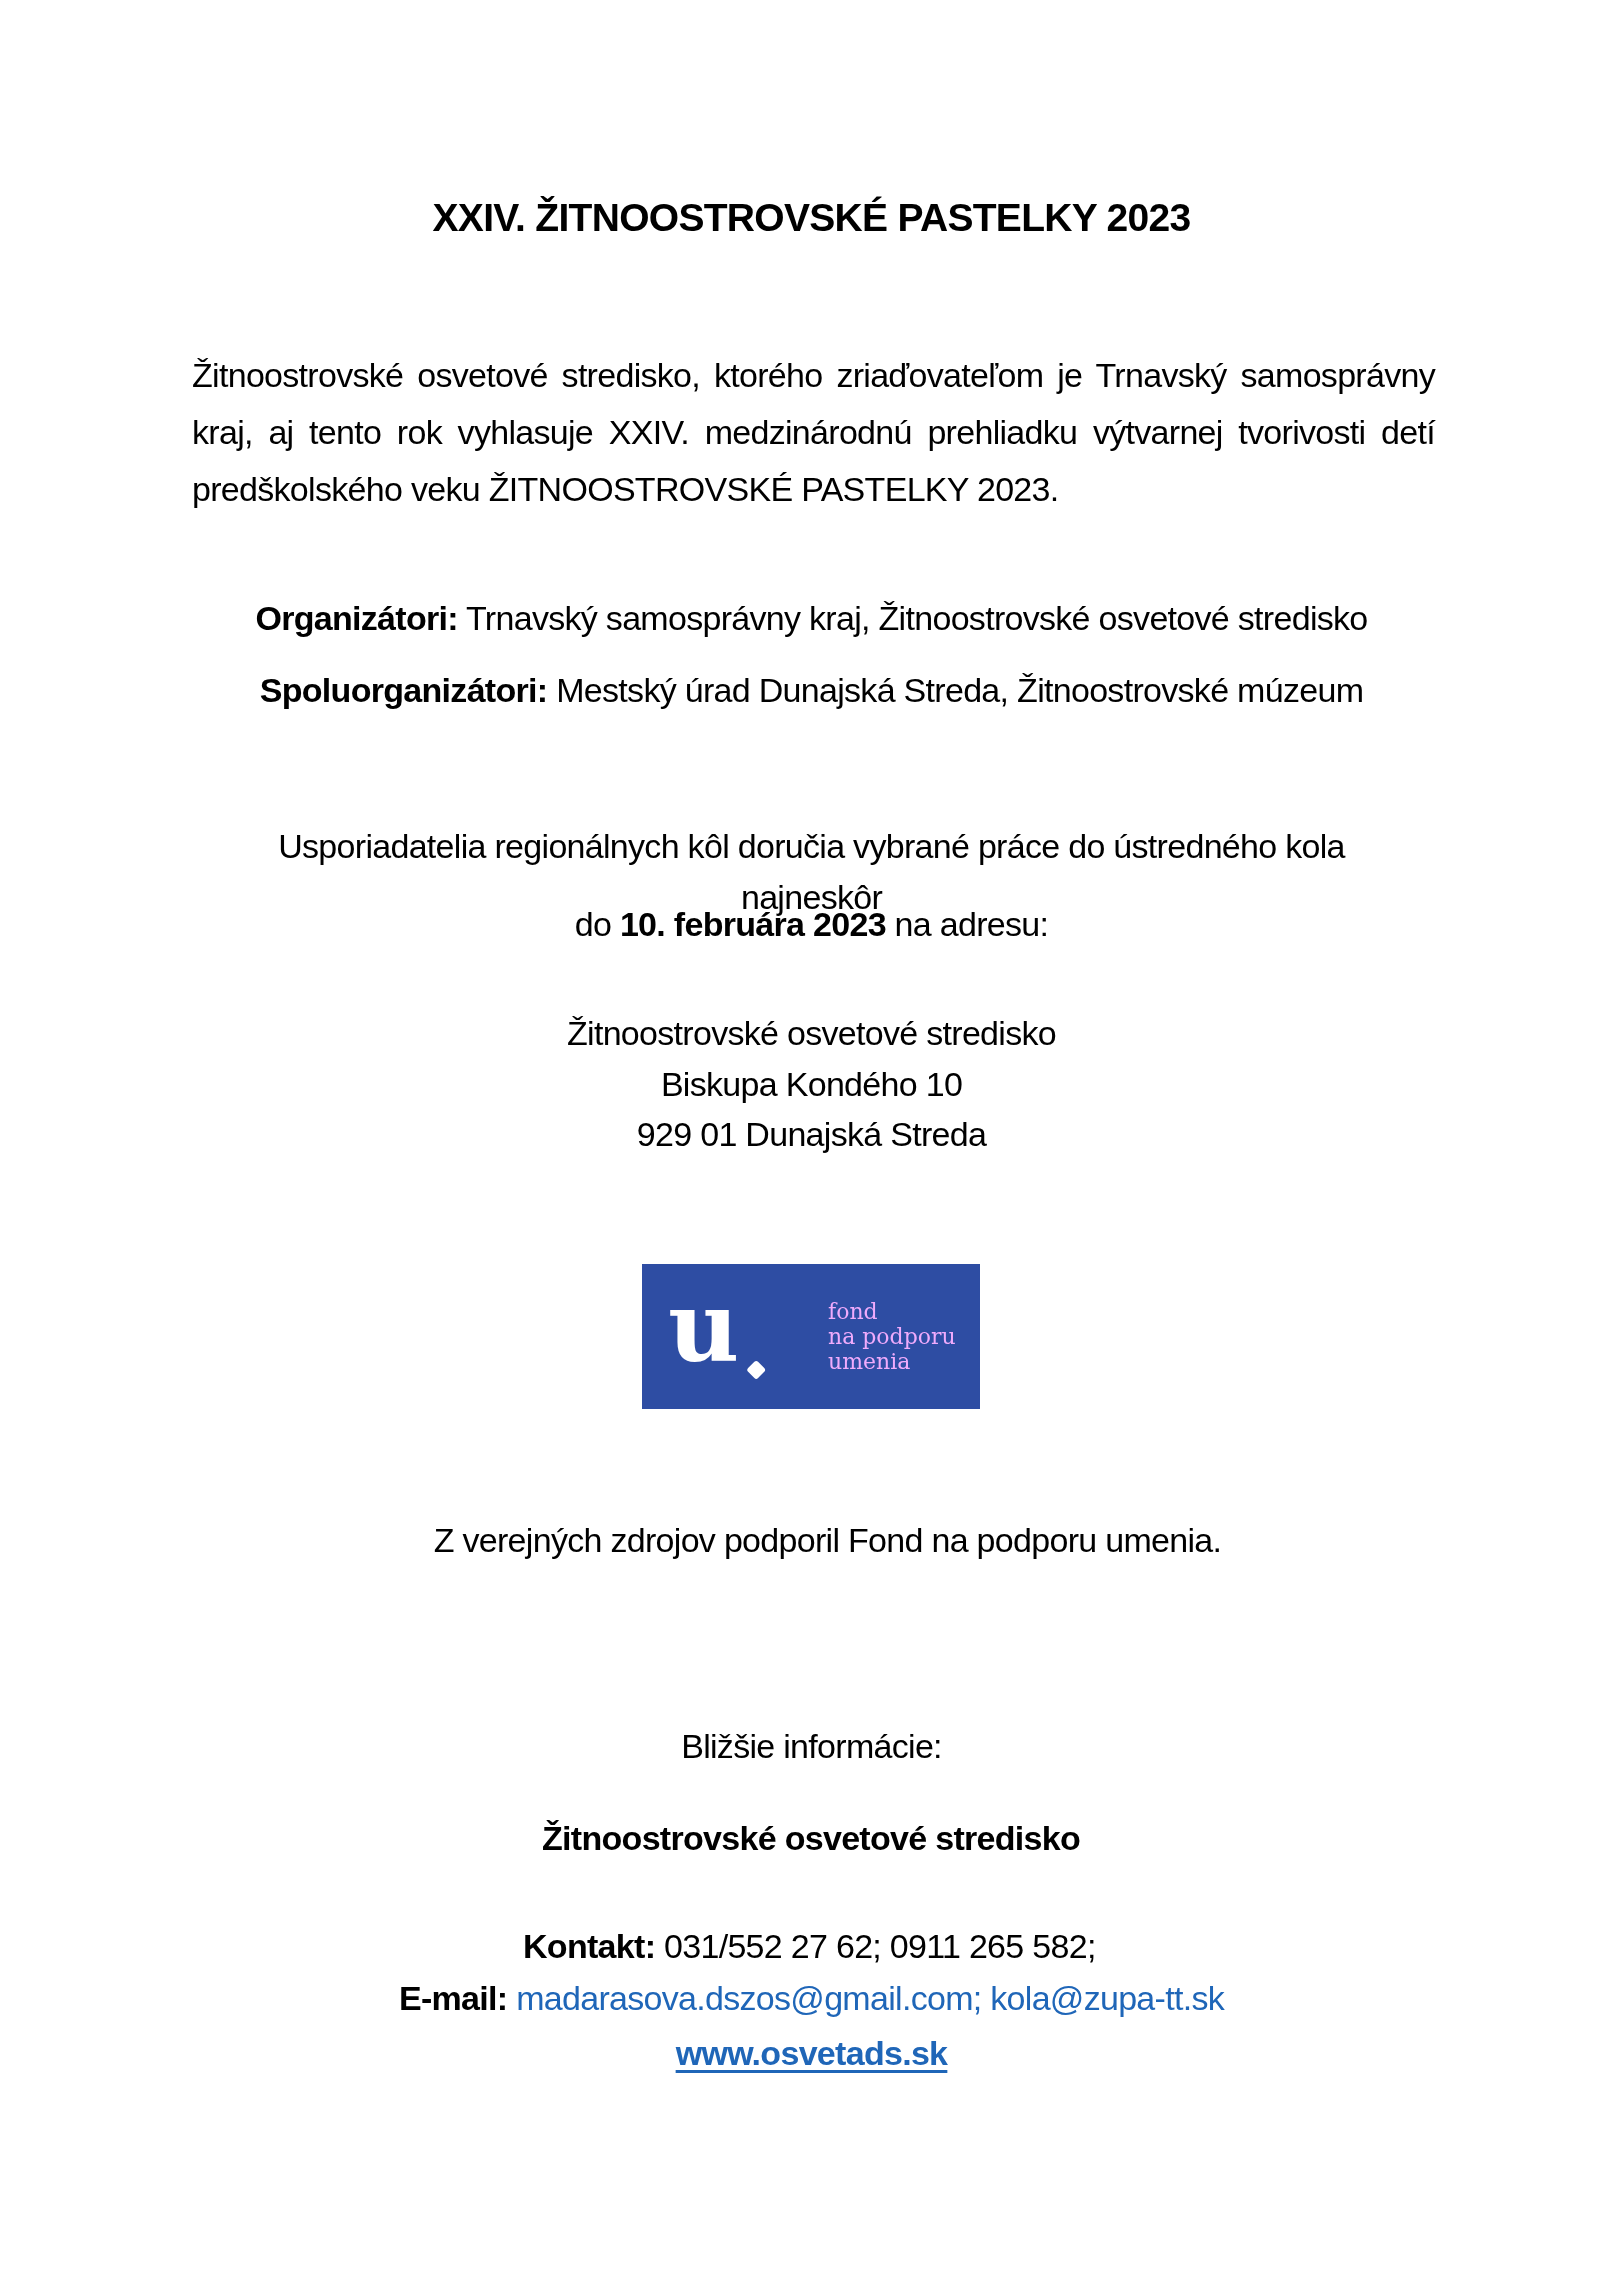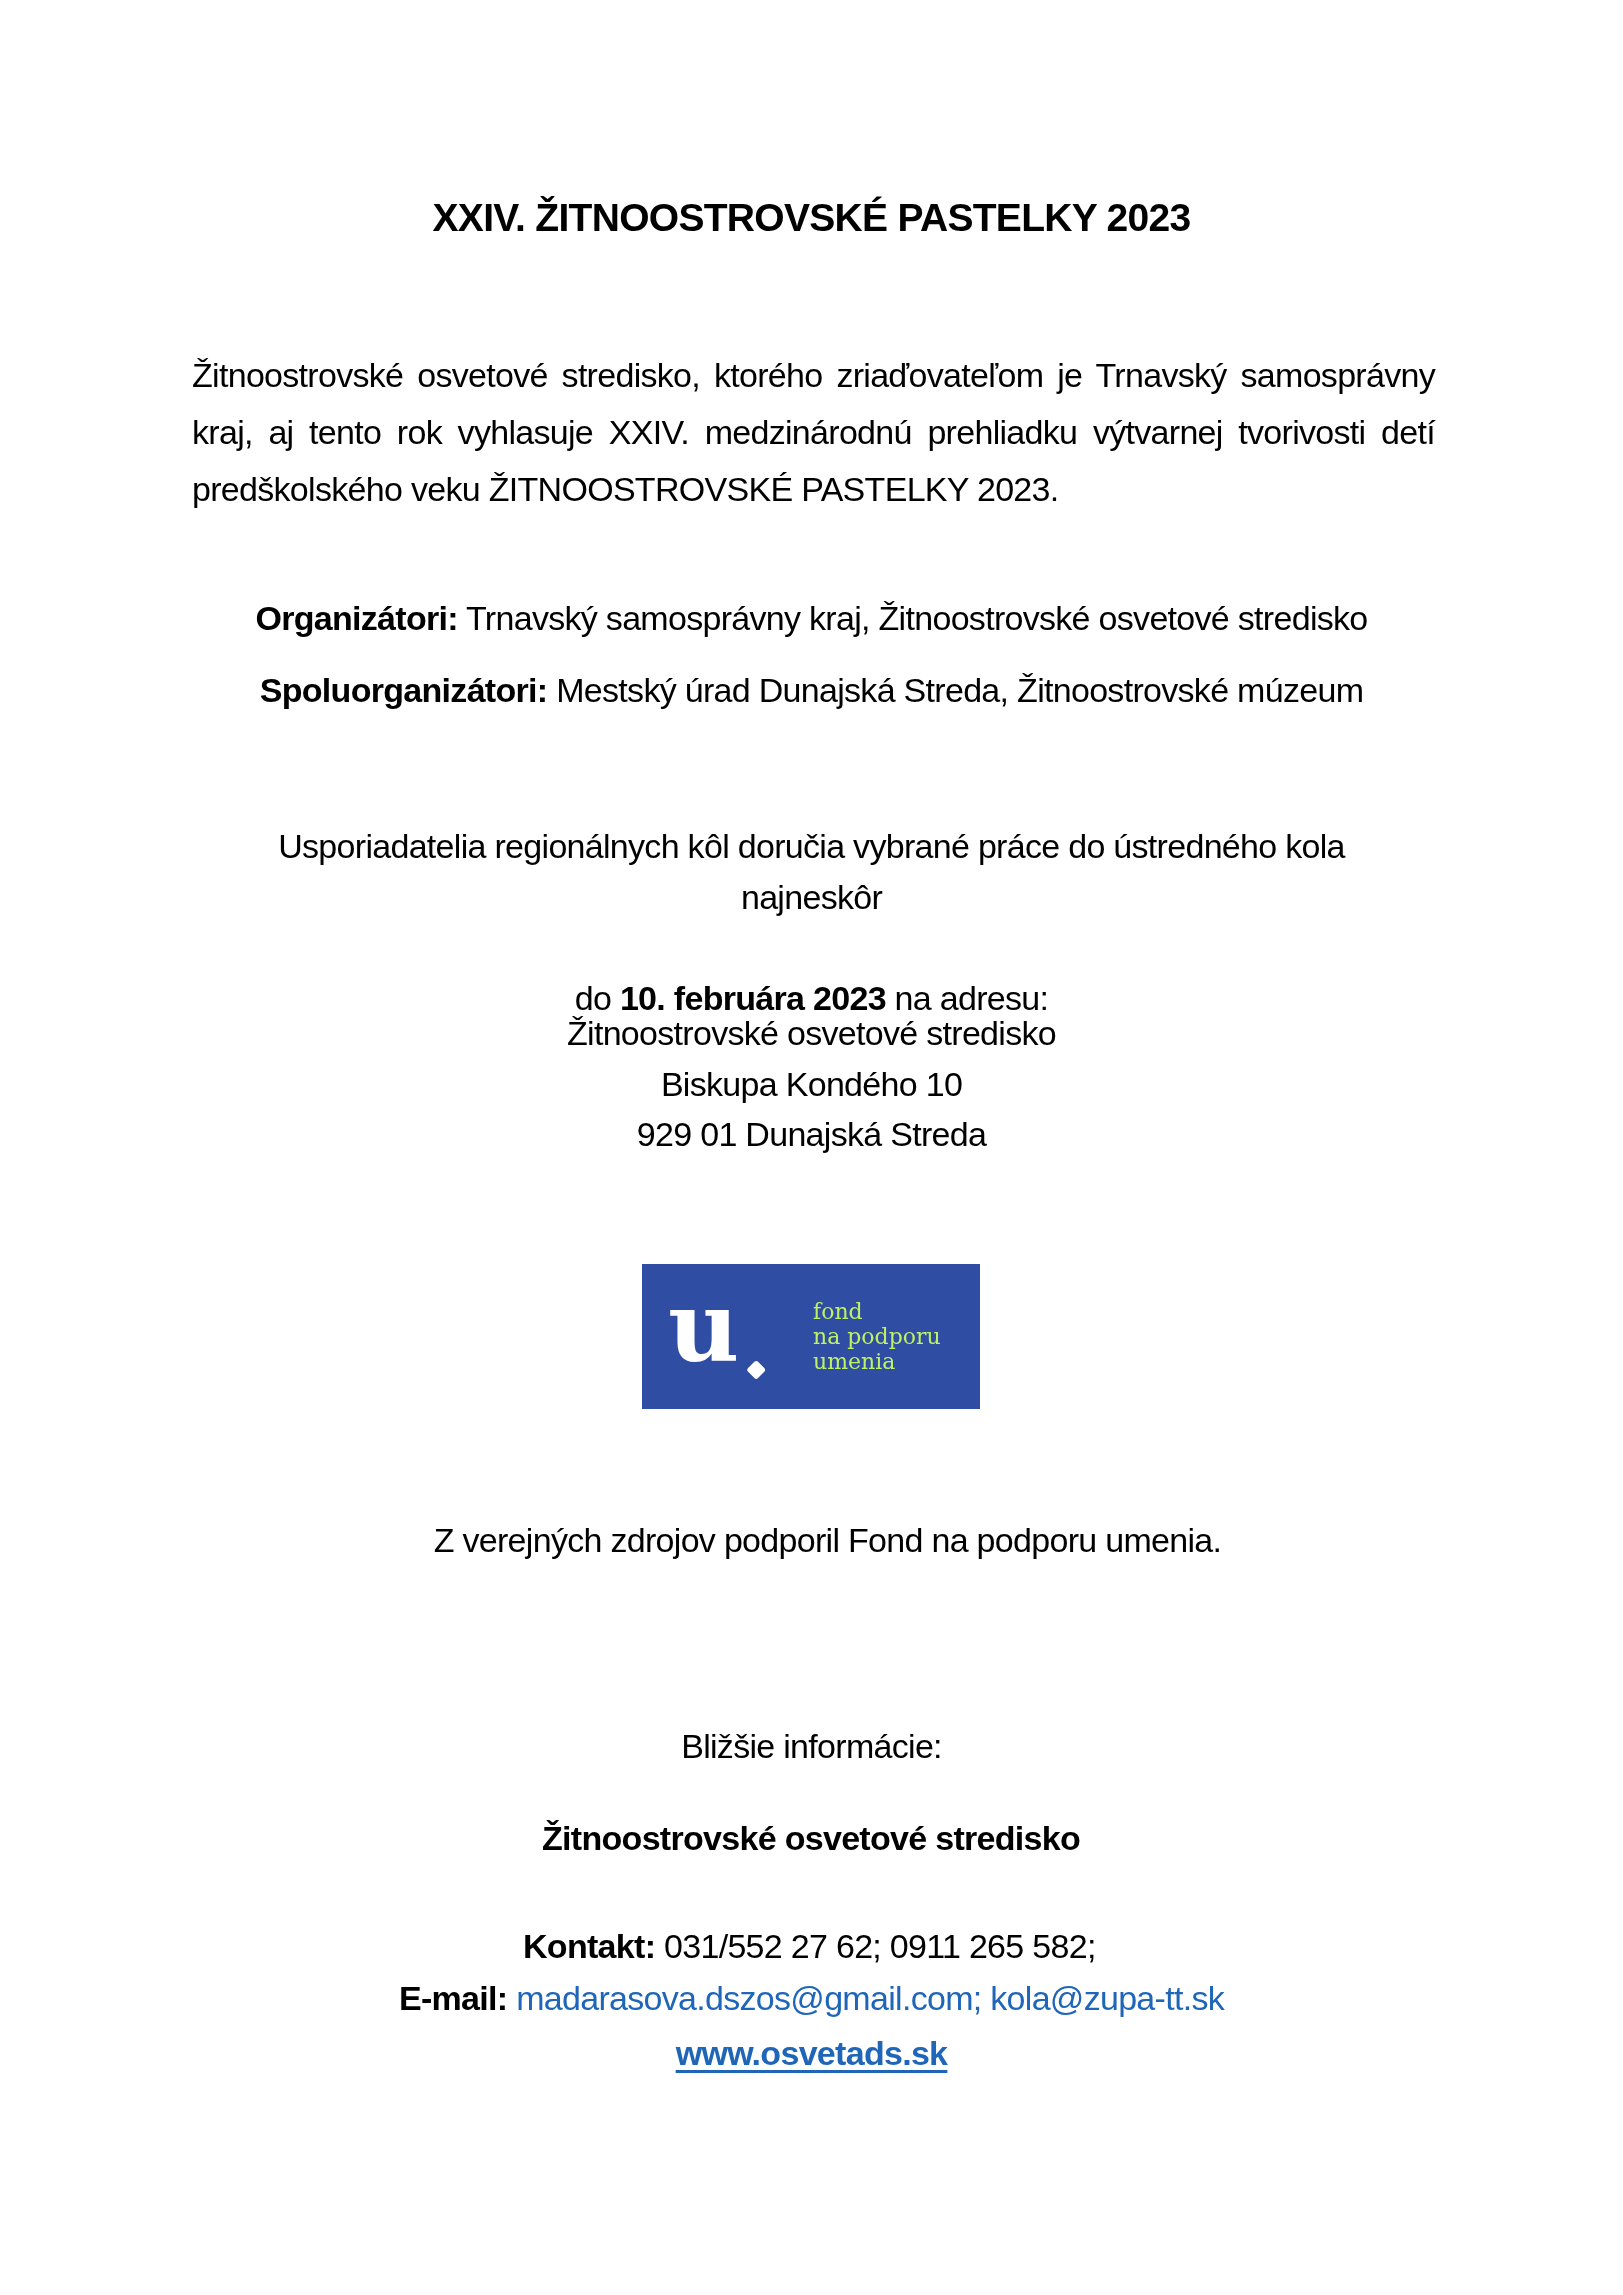--- a/index.html
+++ b/index.html
@@ -44,21 +44,21 @@
       position: absolute;
       left: 0; right: 0;
       text-align: center;
       font-size: 34px;
       letter-spacing: -0.7px;
     }
     .bold { font-weight: bold; }
     .org { top: 599px; }
     .coorg { top: 671px; }
     .deliver { top: 821px; line-height: 51px; }
-    .deadline { top: 979px; }
+    .deadline { top: 905px; }
     .addr1 { top: 1014px; }
     .addr2 { top: 1065px; }
     .addr3 { top: 1115px; }
     .logo {
       position: absolute;
       left: 642px;
       top: 1264px;
       width: 338px;
       height: 145px;
       background: #2e4da3;
@@ -79,26 +79,26 @@
       left: 107px;
       top: 99px;
       width: 14.4px;
       height: 14.4px;
       background: #ffffff;
       transform: rotate(45deg);
       border-radius: 2.6px;
     }
     .logo-text {
       position: absolute;
-      left: 171px;
+      left: 186px;
       top: 35px;
       font-family: "DejaVu Serif", serif;
       font-size: 22px;
       line-height: 25px;
-      color: #bef264;
+      color: #f0abfc;
     }
     .logo-text div { white-space: nowrap; }
     .support { top: 1521px; padding-left: 32px; }
     .more { top: 1727px; }
     .c-name { top: 1819px; left: 542px; right: auto; text-align: left; }
     .c-street { top: 1874px; left: 523px; right: auto; text-align: left; }
     .c-contact { top: 1927px; left: 523px; right: auto; text-align: left; }
     .c-email { top: 1979px; }
     .c-web { top: 2034px; }
     .link {

